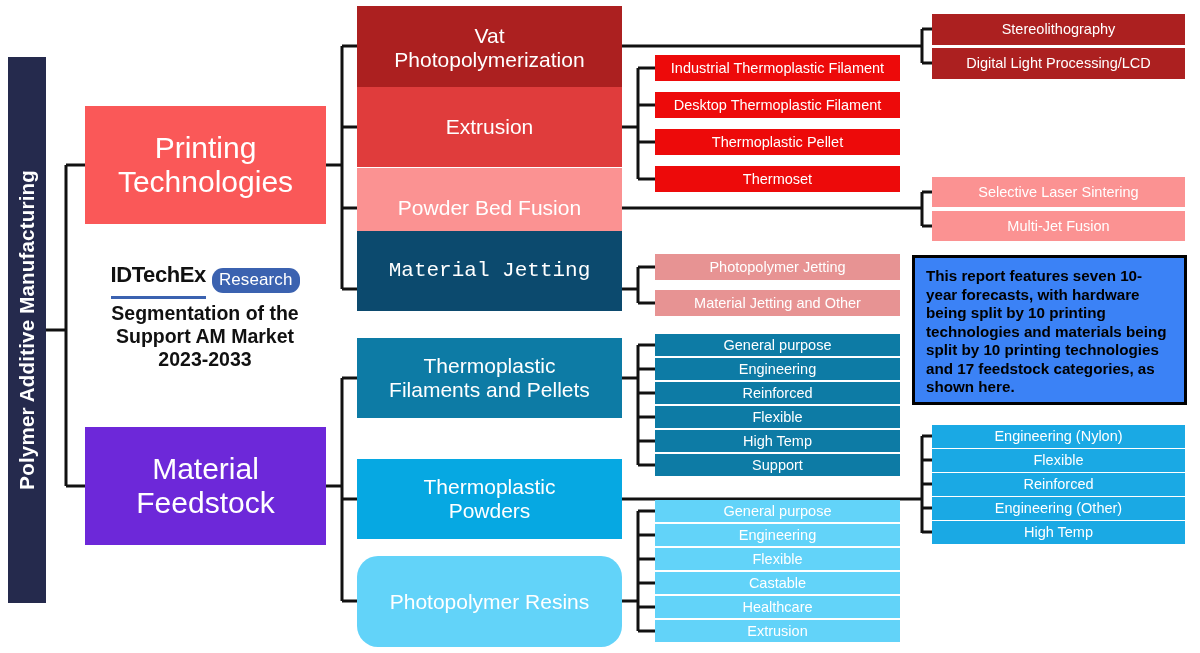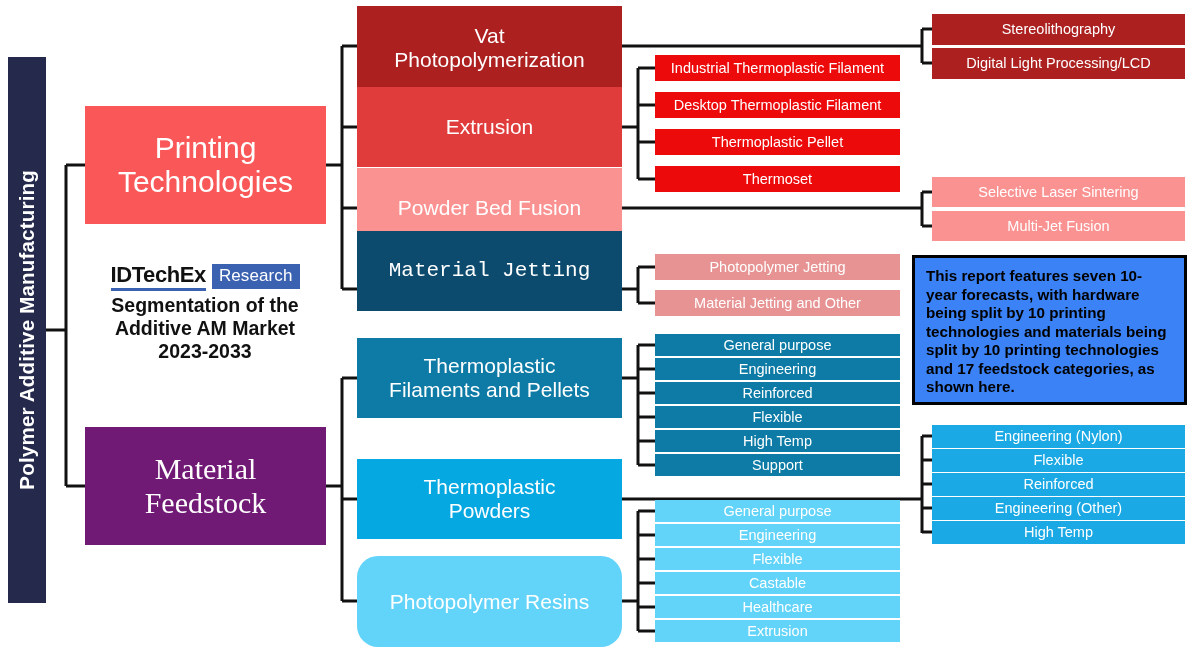--- a/index.html
+++ b/index.html
@@ -11,28 +11,28 @@
 
   
   #banner{position:absolute;left:8px;top:57px;width:38px;height:546px;
           background:#252a4d;display:flex;align-items:center;justify-content:center;}
   #banner .vtext{writing-mode:vertical-rl;transform:rotate(180deg);
           font-weight:bold;font-size:20.5px;color:#ffffff;letter-spacing:.2px;white-space:nowrap;}
 
   
   .l1{font-size:30px;}
   #printing-technologies{left:85px;top:106px;width:241px;height:118px;background:#fa5858;}
-  #material-feedstock{left:85px;top:427px;width:241px;height:118px;background:#701a75;font-family:Liberation Serif, serif;}
+  #material-feedstock{left:85px;top:427px;width:241px;height:118px;background:#6d28d9;}
 
   
   #logo-block{position:absolute;left:60px;top:262px;width:290px;text-align:center;}
   .logo-row{display:flex;align-items:center;justify-content:center;gap:6px;}
   .idtechex{font-weight:bold;font-size:22px;color:#111;border-bottom:3px solid #3b62b0;
-            letter-spacing:-.4px;padding-bottom:0px;}
-  .research{background:#3b62b0;color:#fff;font-size:17px;padding:2px 7px 3px;letter-spacing:.1px;}
+            letter-spacing:-.4px;padding-bottom:8px;}
+  .research{background:#3b62b0;color:#fff;font-size:17px;padding:2px 7px 3px;letter-spacing:.1px;border-radius:11px;}
   #report-title{margin-top:3px;font-weight:bold;font-size:19.5px;color:#111;line-height:1.18;}
 
   
   .l2{font-size:21px;}
   #vat-photopolymerization{left:357px;top:6px;width:265px;height:84px;background:#ac2020;}
   #extrusion{left:357px;top:87px;width:265px;height:80px;background:#e03c3c;}
   #powder-bed-fusion{left:357px;top:168px;width:265px;height:80px;background:#fb9292;}
   #material-jetting{left:357px;top:231px;width:265px;height:80px;background:#0c4a6e;font-family:Liberation Mono, monospace;}
 
   
@@ -154,21 +154,21 @@
     </div>
   </div>
 
   <div id="logo-block">
     <div class="logo-row">
       <span class="idtechex">IDTechEx</span>
       <span class="research">Research</span>
     </div>
     <div id="report-title">
       <div>Segmentation of the</div>
-      <div>Additive AM Market</div>
+      <div>Support AM Market</div>
       <div>2023-2033</div>
     </div>
   </div>
 
   <div class="box l2" id="vat-photopolymerization">
     <div>
       <div>Vat</div>
       <div>Photopolymerization</div>
     </div>
   </div>

